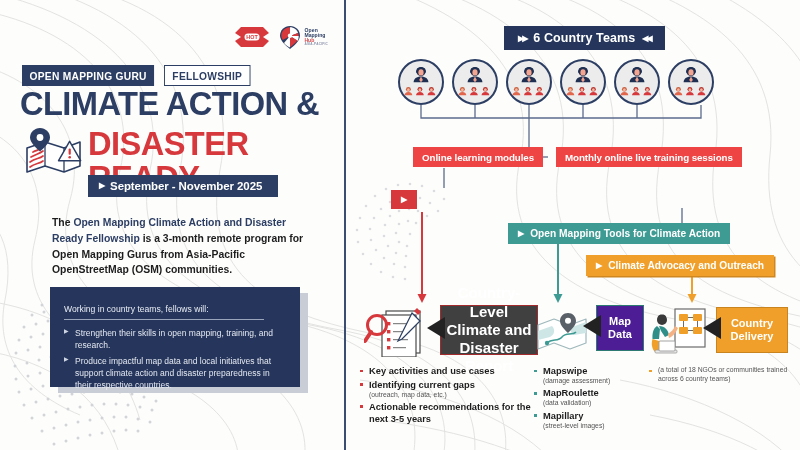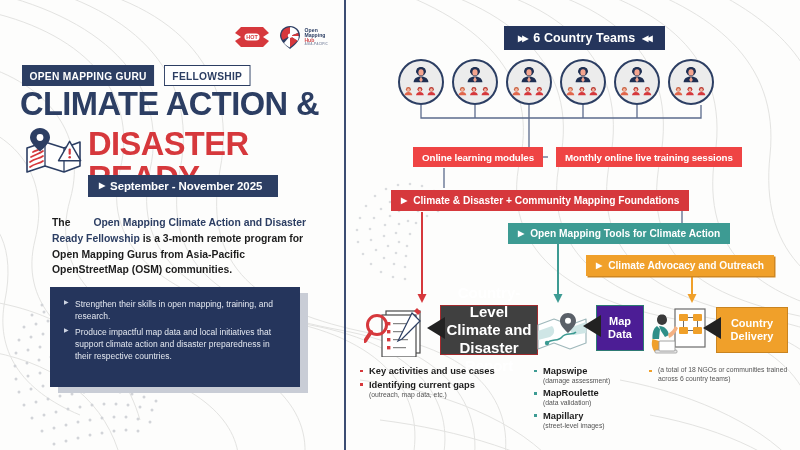--- a/index.html
+++ b/index.html
@@ -65,21 +65,21 @@
     background:#2c3e63; color:#fff; font-size:11.5px; font-weight:bold;
     padding:5px 16px 5px 11px; display:flex; align-items:center; gap:5px;
     letter-spacing:-.1px;
   }
   .date-badge .tri { font-size:8px; line-height:1; }
 
   .intro {
     position:absolute; left:52px; top:215px; width:258px;
     font-size:10.4px; font-weight:bold; line-height:1.52; color:#1d1d1d;
   }
-  .intro .hl { color:#2c3e63;margin-left:20px; }
+  .intro .hl { color:#2c3e63; }
 
   .panel-shadow {
     position:absolute; left:58px; top:293px; width:250px; height:100px;
     background:#c9cdd6; z-index:11;
   }
   .panel {
     position:absolute; left:50px; top:287px; width:250px; height:100px;
     background:#25355c; z-index:12; padding:11px 14px 0 14px;
   }
   .panel-title {
@@ -404,20 +404,21 @@
       <span class="tri">▶</span>
       <span>September - November 2025</span>
     </div>
 
     <div class="intro">
       <span>The </span><span class="hl">Open Mapping Climate Action and Disaster Ready Fellowship</span><span> is a 3-month remote program for Open Mapping Gurus from Asia-Pacific OpenStreetMap (OSM) communities.</span>
     </div>
 
     <div class="panel-shadow"></div>
     <div class="panel">
+      <div class="panel-title">Working in country teams, fellows will:</div>
       <ul>
         <li><span class="tri">▶</span><span>Strengthen their skills in open mapping, training, and research.</span></li>
         <li><span class="tri">▶</span><span>Produce impactful map data and local initiatives that support climate action and disaster preparedness in their respective countries.</span></li>
       </ul>
     </div>
   </div>
 
   <div class="right">
 
     <div class="flow-title">
@@ -619,21 +620,20 @@
 
     <div class="box box-navy" style="left:69px; top:147px;">
       <span>Online learning modules</span>
     </div>
     <div class="box box-navy" style="left:212px; top:147px;">
       <span>Monthly online live training sessions</span>
     </div>
 
     <div class="box box-red" style="left:47px; top:190px;">
       <span class="tri">▶</span>
-      <span>Climate &amp; Disaster + Community Mapping Foundations</span>
     </div>
     <div class="box box-teal" style="left:164px; top:223px;">
       <span class="tri">▶</span>
       <span>Open Mapping Tools for Climate Action</span>
     </div>
     <div class="box box-orange" style="left:242px; top:255px;">
       <span class="tri">▶</span>
       <span>Climate Advocacy and Outreach</span>
     </div>
 
@@ -666,20 +666,24 @@
       </div>
       <ul class="out-list" style="margin-top:10px;">
         <li>
           <span class="dot" style="background:#d6383c;"></span>
           <div class="main">Key activities and use cases</div>
         </li>
         <li>
           <span class="dot" style="background:#d6383c;"></span>
           <div class="main">Identifying current gaps</div>
           <div class="sub">(outreach, map data, etc.)</div>
+        </li>
+        <li>
+          <span class="dot" style="background:#d6383c;"></span>
+          <div class="main">Actionable recommendations for the next 3-5 years</div>
         </li>
       </ul>
     </div>
 
     <div class="out-card" style="left:190px; top:305px; width:110px;">
       <div style="position:relative; height:50px;">
         <svg style="position:absolute; left:0px; top:4px;" width="58" height="46" viewBox="0 0 58 46">
           <path d="M4 16 L20 10 L36 16 L52 10 L52 34 L36 40 L20 34 L4 40 Z" fill="#fff" stroke="#9fb8bb" stroke-width="1.2" stroke-linejoin="round"></path>
           <path d="M4 22 L18 17 C22 21 20 26 16 28 L4 31 Z" fill="#cfe6e6"></path>
           <path d="M38 18 L52 13 L52 24 L40 26 C36 24 36 20 38 18 Z" fill="#cfe6e6"></path>

